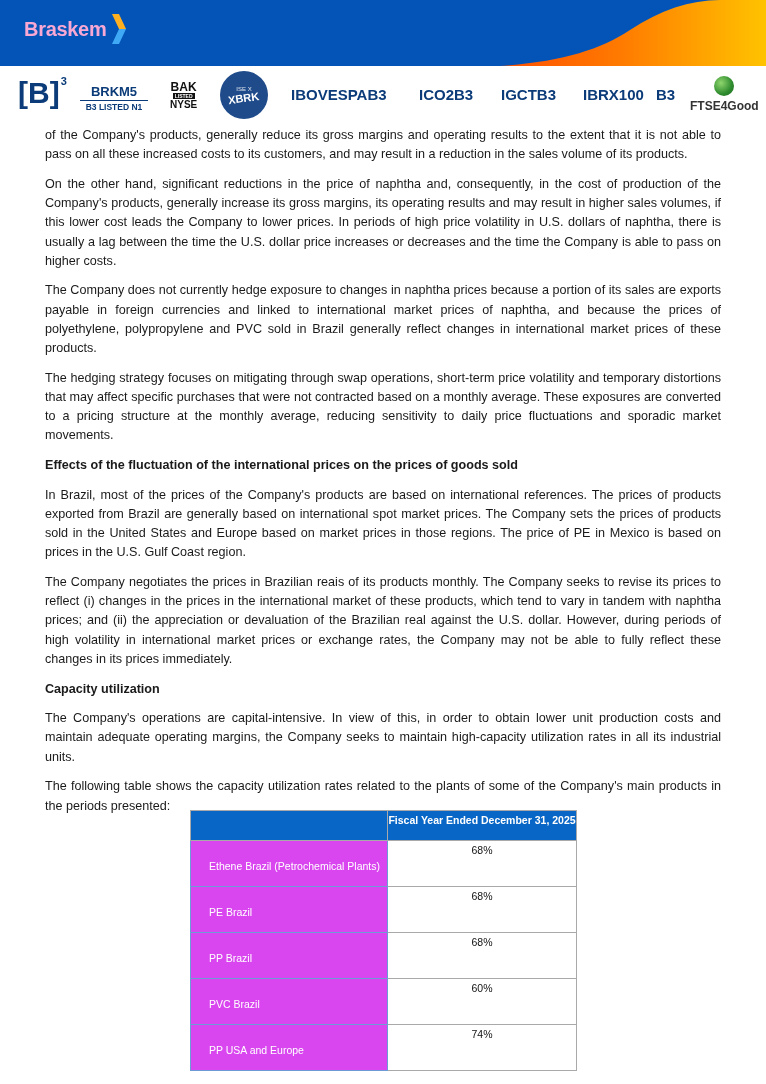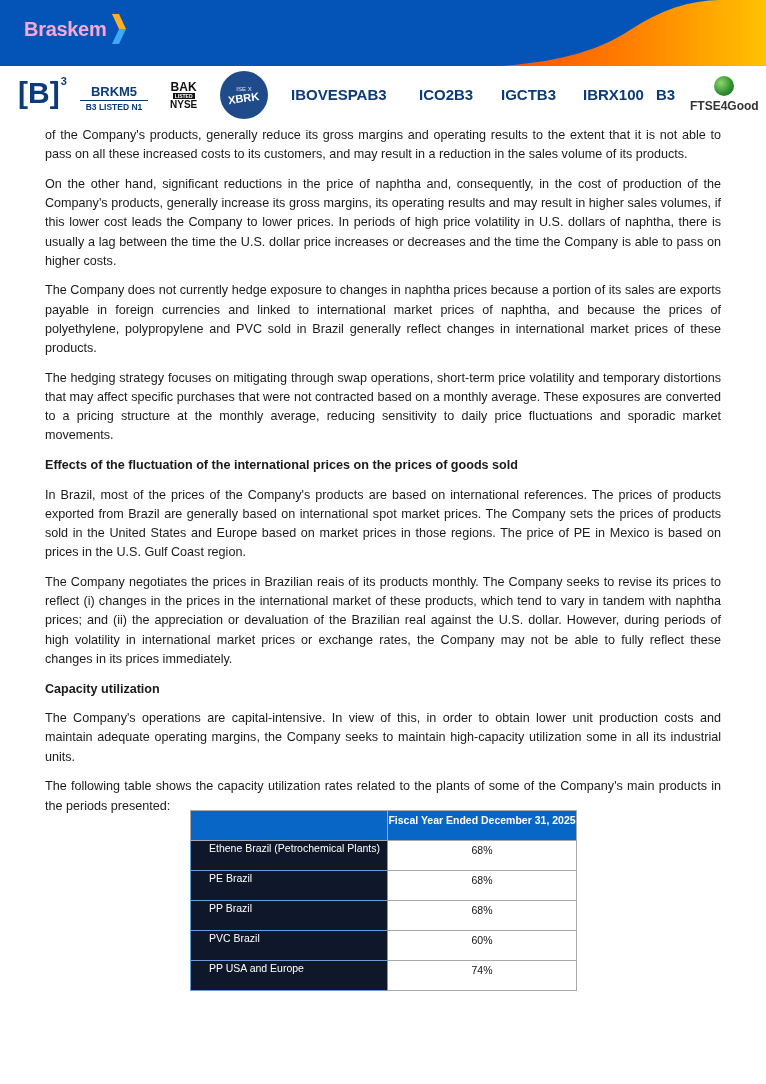--- a/index.html
+++ b/index.html
@@ -39,21 +39,21 @@
   
   .content { position: absolute; left: 45px; top: 126px; width: 676px; font-size: 12.6px; line-height: 19.2px; }
   .content p { margin: 0 0 10.5px 0; text-align: justify; }
   .content h3 { margin: 0 0 10.5px 0; font-size: 12.6px; font-weight: bold; line-height: 19.2px; }
 
   
   .util-table { position: absolute; left: 190px; top: 810px; width: 387px; border-collapse: collapse; font-size: 10.5px; }
   .util-table td, .util-table th { height: 26px; padding: 0; border: 1px solid #a9a9a9; }
   .util-table th { background: #0866c6; color: #fff; font-weight: bold; text-align: center; vertical-align: top; padding-top: 3px; }
   .util-table th.blank { width: 196px; }
-  .util-table td.lbl { background: #0f172a; color: #fff; padding-left: 18px; vertical-align: top; padding-top: 1px; border-color: #6d9bd6; }
+  .util-table td.lbl { background: #d946ef; color: #fff; padding-left: 18px; vertical-align: top; padding-top: 19px; border-color: #6d9bd6; }
   .util-table td.val { text-align: center; vertical-align: top; padding-top: 3px; color: #111; }
 </style>
 </head>
 <body>
 
 <div class="header">
   <svg class="wave" width="766" height="66" viewBox="0 0 766 66">
     <defs>
       <linearGradient id="og" x1="0" y1="0" x2="1" y2="0">
         <stop offset="0" stop-color="#ff4f00"></stop>
@@ -114,21 +114,21 @@
 
 <div class="content">
   <p>of the Company's products, generally reduce its gross margins and operating results to the extent that it is not able to pass on all these increased costs to its customers, and may result in a reduction in the sales volume of its products.</p>
   <p>On the other hand, significant reductions in the price of naphtha and, consequently, in the cost of production of the Company's products, generally increase its gross margins, its operating results and may result in higher sales volumes, if this lower cost leads the Company to lower prices. In periods of high price volatility in U.S. dollars of naphtha, there is usually a lag between the time the U.S. dollar price increases or decreases and the time the Company is able to pass on higher costs.</p>
   <p>The Company does not currently hedge exposure to changes in naphtha prices because a portion of its sales are exports payable in foreign currencies and linked to international market prices of naphtha, and because the prices of polyethylene, polypropylene and PVC sold in Brazil generally reflect changes in international market prices of these products.</p>
   <p>The hedging strategy focuses on mitigating through swap operations, short-term price volatility and temporary distortions that may affect specific purchases that were not contracted based on a monthly average. These exposures are converted to a pricing structure at the monthly average, reducing sensitivity to daily price fluctuations and sporadic market movements.</p>
   <h3>Effects of the fluctuation of the international prices on the prices of goods sold</h3>
   <p>In Brazil, most of the prices of the Company's products are based on international references. The prices of products exported from Brazil are generally based on international spot market prices. The Company sets the prices of products sold in the United States and Europe based on market prices in those regions. The price of PE in Mexico is based on prices in the U.S. Gulf Coast region.</p>
   <p>The Company negotiates the prices in Brazilian reais of its products monthly. The Company seeks to revise its prices to reflect (i) changes in the prices in the international market of these products, which tend to vary in tandem with naphtha prices; and (ii) the appreciation or devaluation of the Brazilian real against the U.S. dollar. However, during periods of high volatility in international market prices or exchange rates, the Company may not be able to fully reflect these changes in its prices immediately.</p>
   <h3>Capacity utilization</h3>
-  <p>The Company's operations are capital-intensive. In view of this, in order to obtain lower unit production costs and maintain adequate operating margins, the Company seeks to maintain high-capacity utilization some in all its industrial units.</p>
+  <p>The Company's operations are capital-intensive. In view of this, in order to obtain lower unit production costs and maintain adequate operating margins, the Company seeks to maintain high-capacity utilization rates in all its industrial units.</p>
   <p>The following table shows the capacity utilization rates related to the plants of some of the Company's main products in the periods presented:</p>
 </div>
 
 <table class="util-table">
   <thead>
     <tr>
       <th class="blank"></th>
       <th>Fiscal Year Ended December 31, 2025</th>
     </tr>
   </thead>

